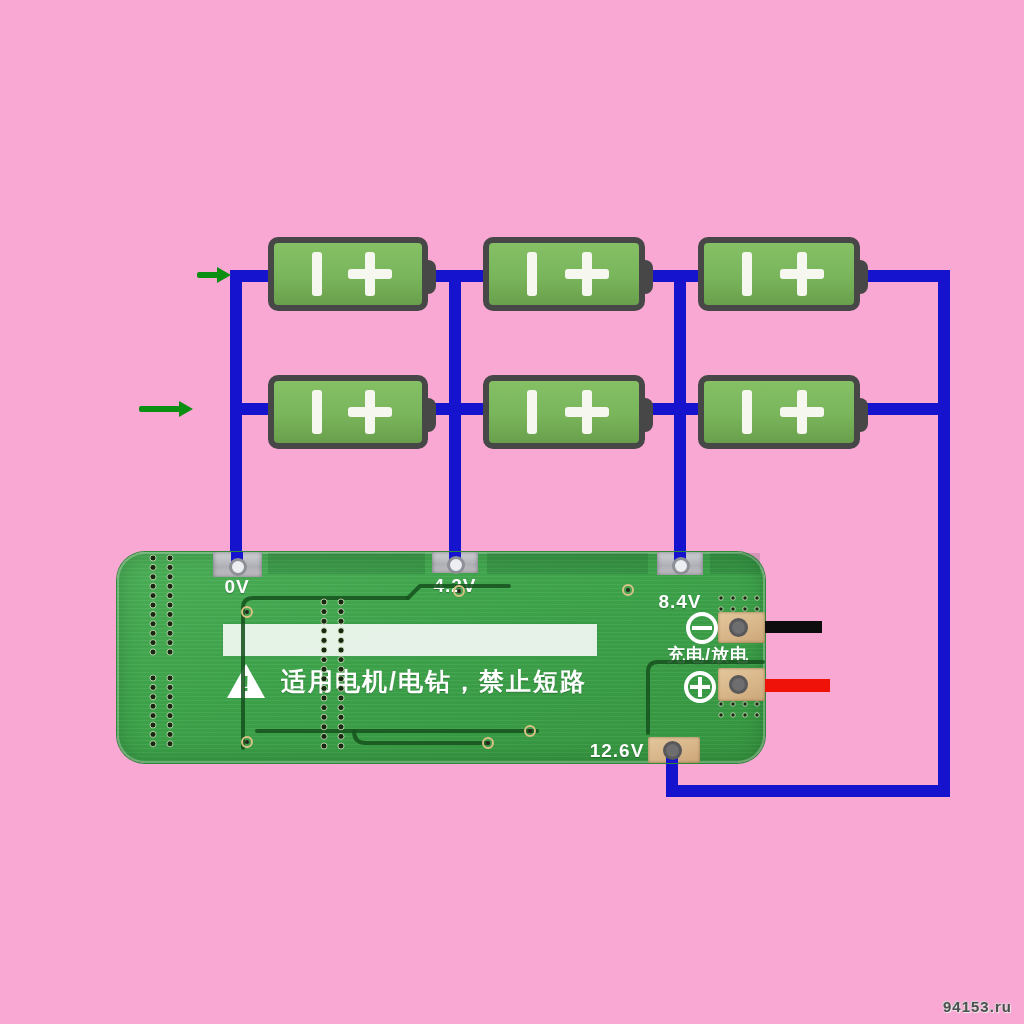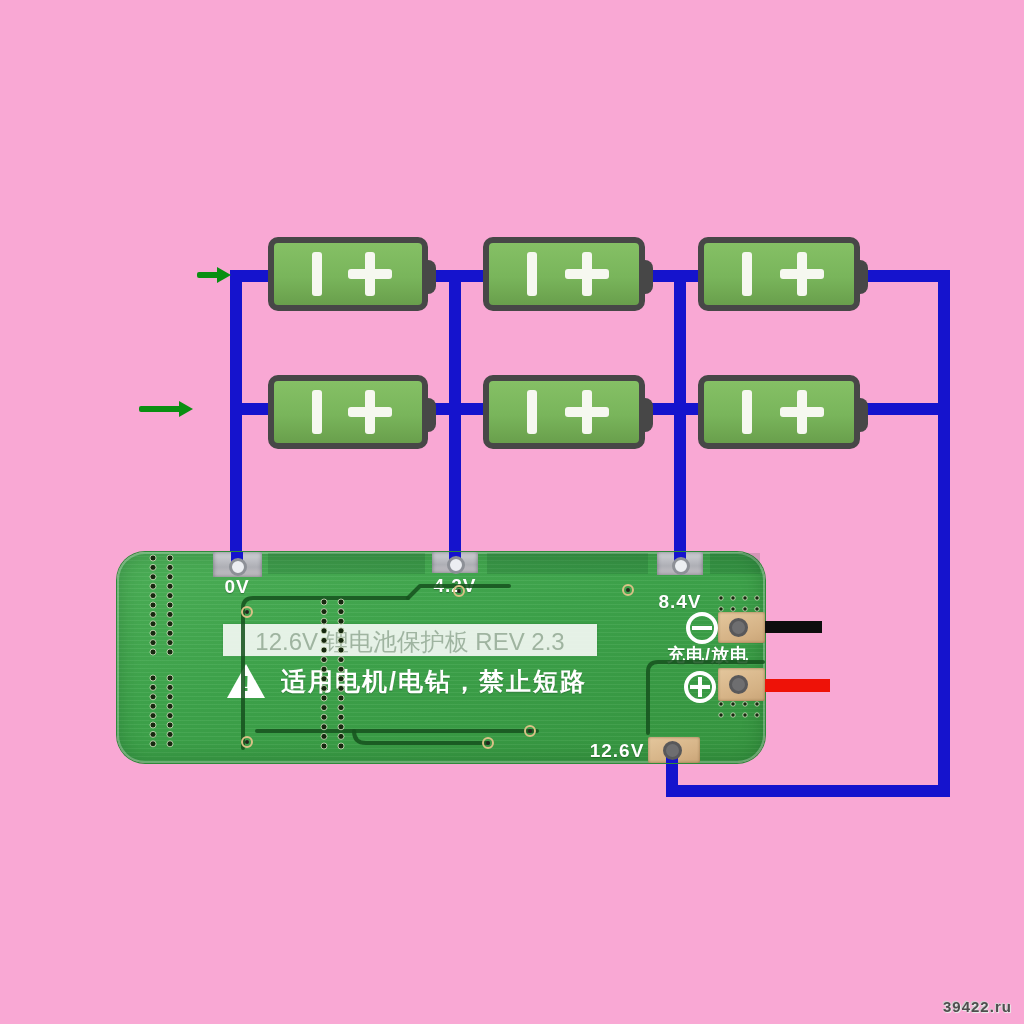--- a/index.html
+++ b/index.html
@@ -263,21 +263,20 @@
     <div class="pad-hole-ring" style="left:330px;top:4px;width:12px;height:12px"></div>
     <div class="pad-silver" style="left:540px;width:46px;height:23px"></div>
     <div class="pad-stub" style="left:557px;top:0;width:12px;height:12px"></div>
     <div class="pad-hole-ring" style="left:555px;top:5px;width:12px;height:12px"></div>
 
     <div class="board-label" style="left:92px;top:24px;width:56px">0V</div>
     <div class="board-label" style="left:303px;top:23px;width:70px">4.2V</div>
     <div class="board-label" style="left:528px;top:39px;width:70px">8.4V</div>
 
     <div id="title-band"></div>
-    <div id="title-text">12.6V 锂电池保护板 REV 2.3</div>
     <div id="warning-row">
       <span class="tri"><span>!</span></span><span id="warning-text">适用电机/电钻，禁止短路</span>
     </div>
 
     <div class="circle-icon" style="left:569px;top:60px">
         <i class="h"></i>
       </div>
     <div class="pad-copper" style="left:601px;top:60px;width:47px;height:31px"></div>
     <div class="pad-hole-dark" style="left:612px;top:66px;width:19px;height:19px"></div>
     <div class="board-label" style="left:531px;top:91px;width:120px;font-size:18px">充电/放电</div>
@@ -290,14 +289,14 @@
 
     <div class="board-label" style="left:466px;top:188px;width:68px">12.6V</div>
     <div class="pad-copper" style="left:531px;top:185px;width:52px;height:26px"></div>
     <div class="pad-stub" style="left:549px;top:197px;width:12px;height:14px"></div>
     <div class="pad-hole-dark" style="left:546px;top:189px;width:19px;height:19px"></div>
   </div>
 
   <div class="wire-black" style="left:740px;top:621px;width:82px;height:12px"></div>
   <div class="wire-red" style="left:740px;top:679px;width:90px;height:13px"></div>
 
-  <div id="watermark">39422.ru</div>
+  <div id="watermark">94153.ru</div>
 </div>
 
 </body></html>

